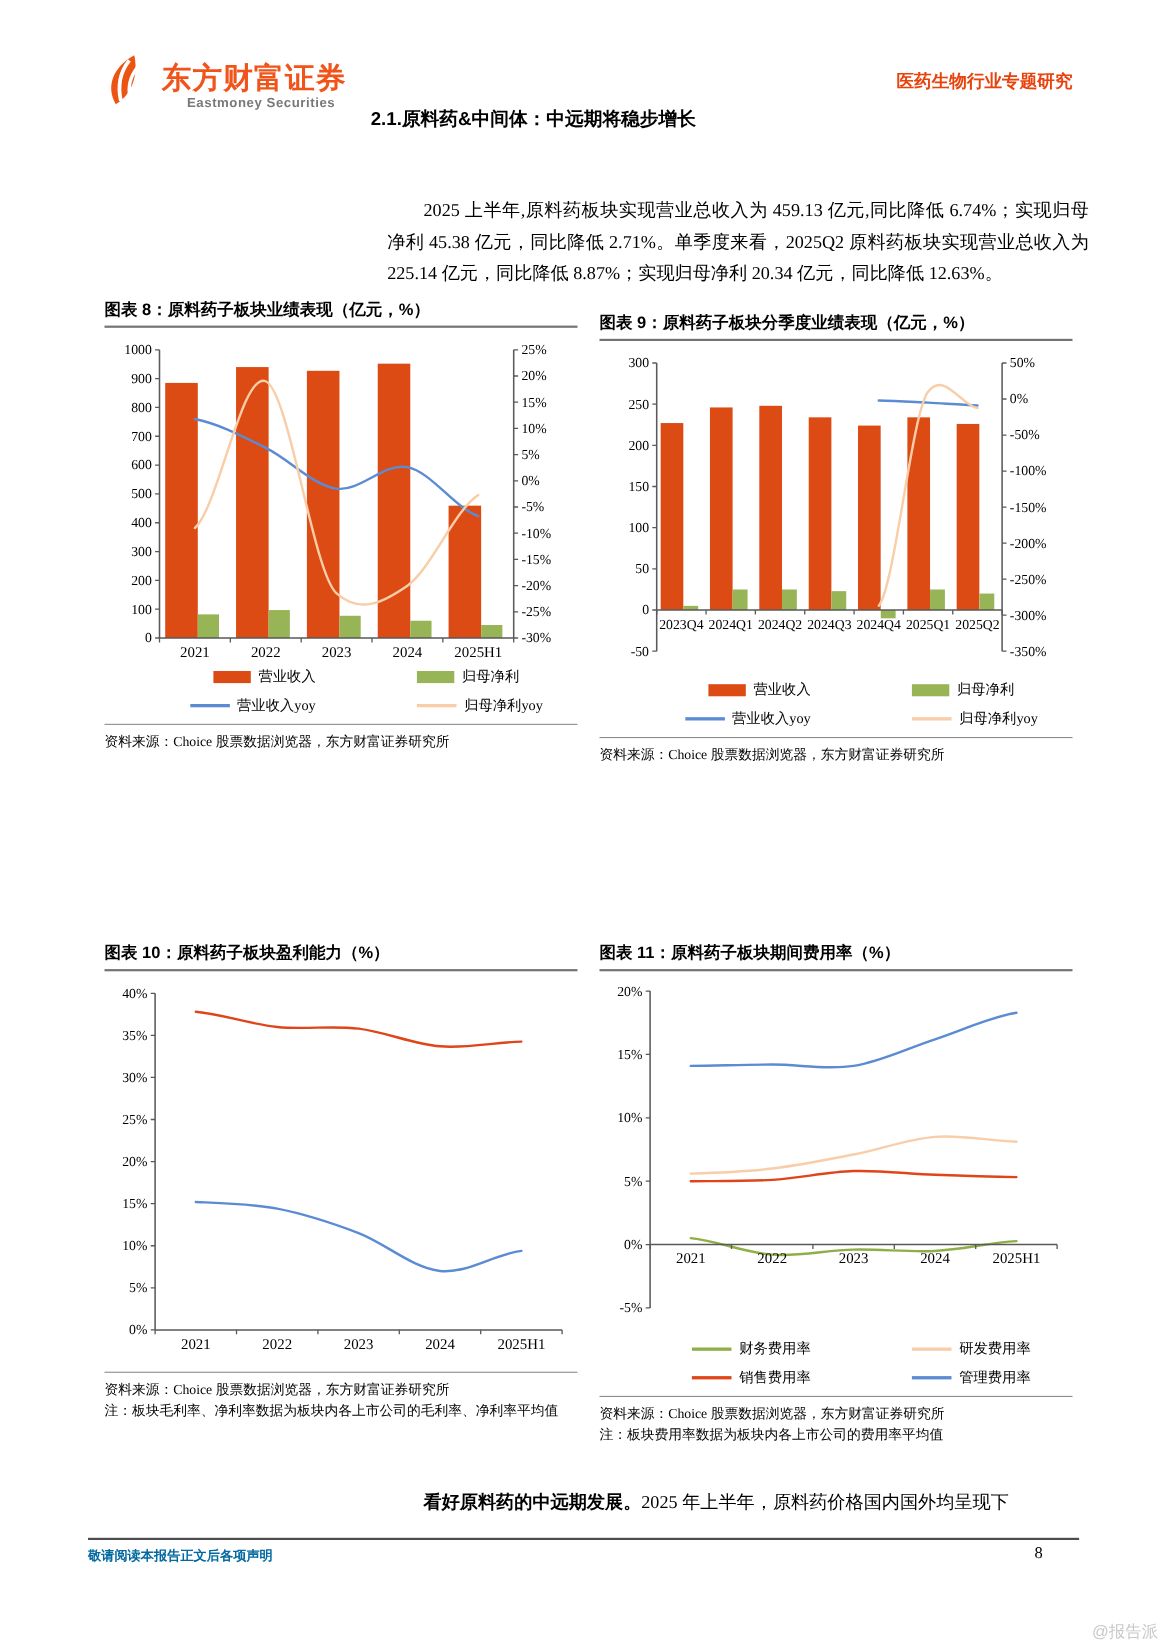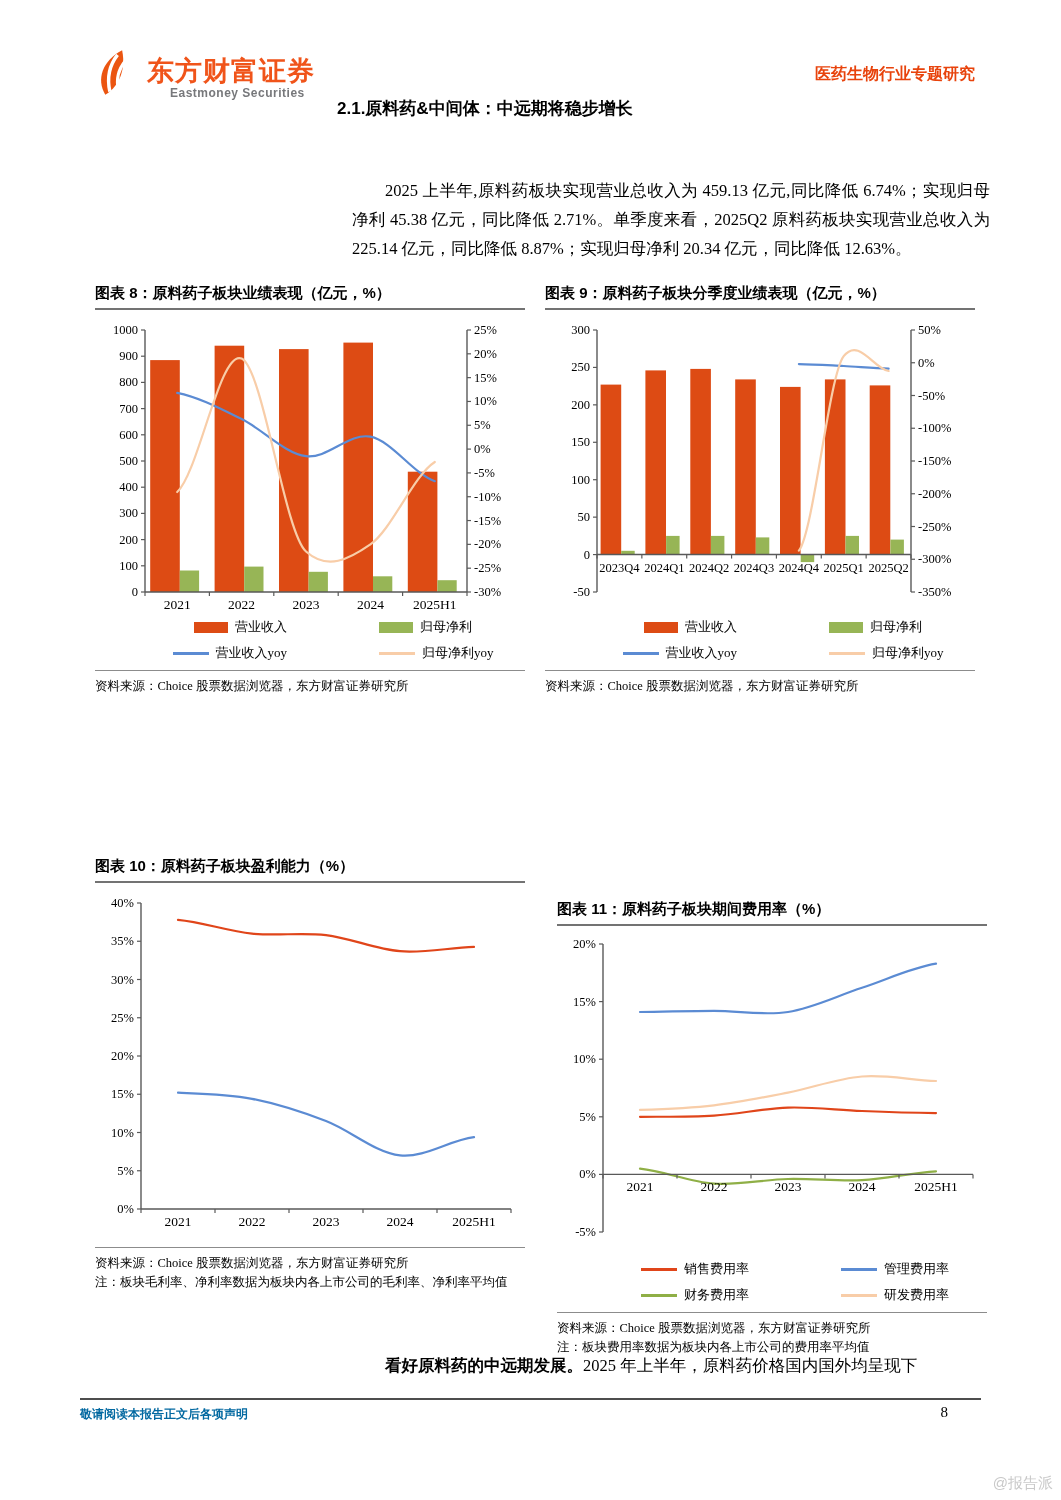--- a/index.html
+++ b/index.html
@@ -17,24 +17,24 @@
         font-weight:bold;font-size:17px;color:#000;}
   
   .para{position:absolute;left:340px;width:638px;font-size:16.5px;line-height:29px;
         text-align:justify;text-indent:2em;margin:12px;}
   .para b{font-weight:bold;}
   #para1{top:164px;}
   #para2{top:720px;}
   #para3{top:1339px;}
   
   .fig{position:absolute;width:430px;}
-  #fig8{left:95px;top:284px;}
+  #fig8{left:95px;top:272px;}
   #fig9{left:545px;top:284px;}
   #fig10{left:95px;top:857px;}
-  #fig11{left:545px;top:900px;margin-left:12px;}
+  #fig11{left:545px;top:857px;}
   .fig-title{font-family:"Liberation Sans","DejaVu Sans",sans-serif;font-weight:bold;font-size:15px;
         padding-bottom:5px;border-bottom:2px solid #737373;}
   .fig svg{display:block;margin-top:6px;}
   .legend{display:flex;flex-direction:column;gap:8px;margin-top:2px;}
   .legend-row{display:flex;justify-content:center;gap:46px;}
   .legend-item{display:flex;align-items:center;font-size:13px;padding-left:46px;}
   .sw-bar{display:inline-block;width:34px;height:11px;margin-right:7px;}
   .sw-line{display:inline-block;width:36px;height:3px;margin-right:7px;}
   .fig-src{border-top:1px solid #8C8C8C;margin-top:8px;padding-top:6px;font-size:12.5px;line-height:19px;}
   .fig-note{font-size:12.5px;line-height:19px;}
@@ -337,36 +337,36 @@
         <line x1="416" y1="242.4" x2="416" y2="246.4" stroke="#595959" stroke-width="1.2"></line>
         <text x="83" y="259.4" text-anchor="middle" font-size="13.5" font-family="&quot;Liberation Serif&quot;,&quot;DejaVu Serif&quot;,serif" fill="#000">2021</text>
         <text x="157" y="259.4" text-anchor="middle" font-size="13.5" font-family="&quot;Liberation Serif&quot;,&quot;DejaVu Serif&quot;,serif" fill="#000">2022</text>
         <text x="231" y="259.4" text-anchor="middle" font-size="13.5" font-family="&quot;Liberation Serif&quot;,&quot;DejaVu Serif&quot;,serif" fill="#000">2023</text>
         <text x="305" y="259.4" text-anchor="middle" font-size="13.5" font-family="&quot;Liberation Serif&quot;,&quot;DejaVu Serif&quot;,serif" fill="#000">2024</text>
         <text x="379" y="259.4" text-anchor="middle" font-size="13.5" font-family="&quot;Liberation Serif&quot;,&quot;DejaVu Serif&quot;,serif" fill="#000">2025H1</text>
       </svg>
     <div class="legend">
         <div class="legend-row">
           <span class="legend-item">
+            <span class="sw-line" style="background: rgb(143, 175, 70);"></span>
+            <span>财务费用率</span>
+          </span>
+          <span class="legend-item">
+            <span class="sw-line" style="background: rgb(248, 205, 168);"></span>
+            <span>研发费用率</span>
+          </span>
+        </div>
+        <div class="legend-row">
+          <span class="legend-item">
             <span class="sw-line" style="background: rgb(224, 69, 26);"></span>
             <span>销售费用率</span>
           </span>
           <span class="legend-item">
             <span class="sw-line" style="background: rgb(91, 139, 211);"></span>
             <span>管理费用率</span>
-          </span>
-        </div>
-        <div class="legend-row">
-          <span class="legend-item">
-            <span class="sw-line" style="background: rgb(143, 175, 70);"></span>
-            <span>财务费用率</span>
-          </span>
-          <span class="legend-item">
-            <span class="sw-line" style="background: rgb(248, 205, 168);"></span>
-            <span>研发费用率</span>
           </span>
         </div>
       </div>
     <div class="fig-src">资料来源：Choice 股票数据浏览器，东方财富证券研究所</div>
     <div class="fig-note">注：板块费用率数据为板块内各上市公司的费用率平均值</div>
   </div>
 
   <div class="footer-rule"></div>
   <div class="footer-disclaimer">敬请阅读本报告正文后各项声明</div>
   <div class="page-number">8</div>

